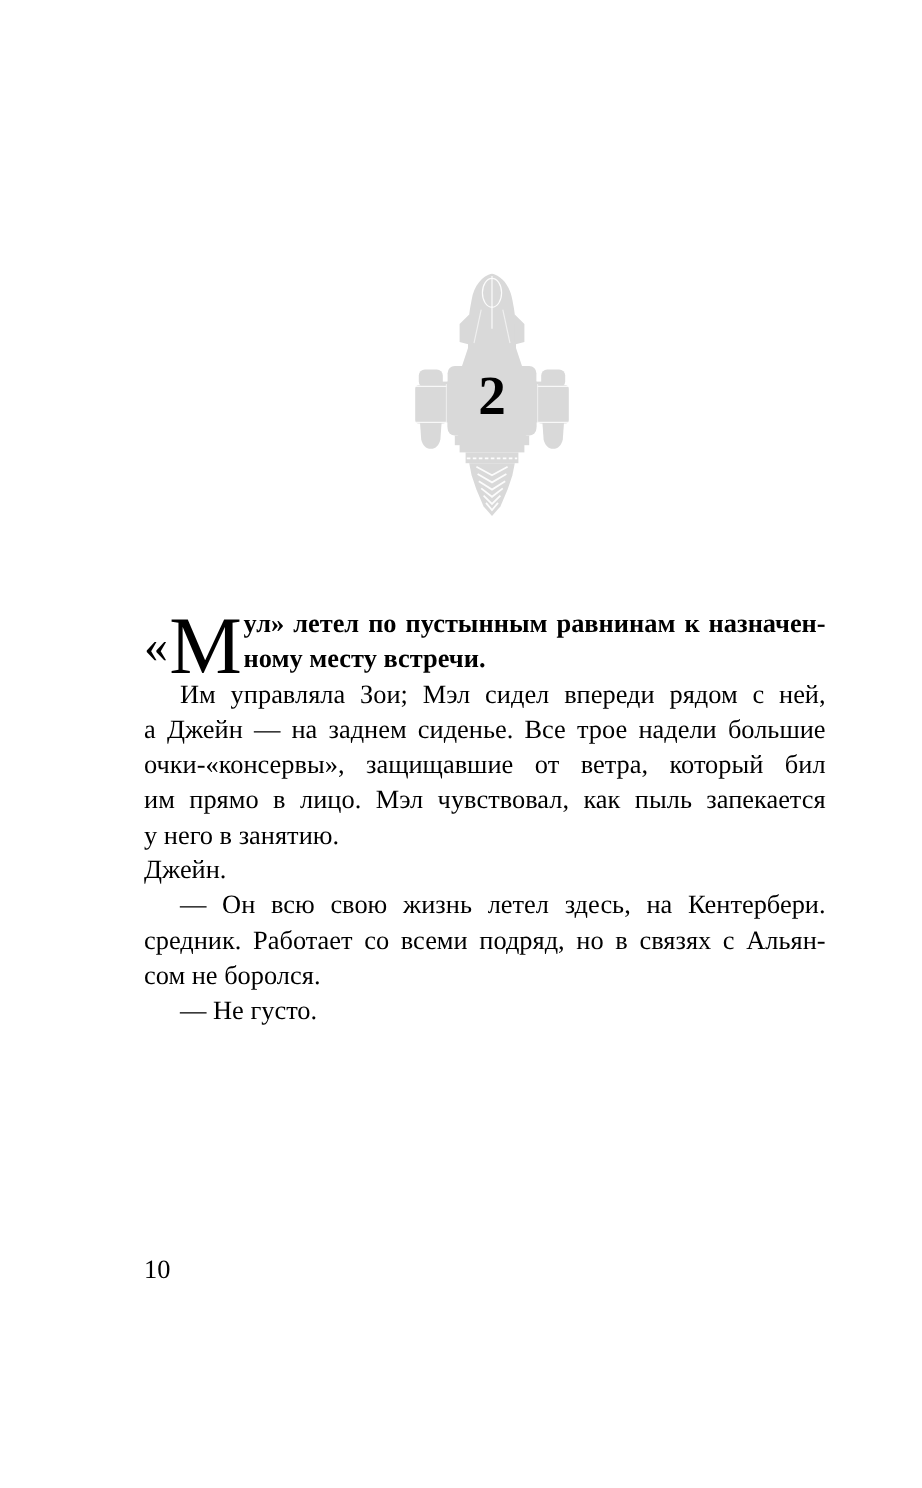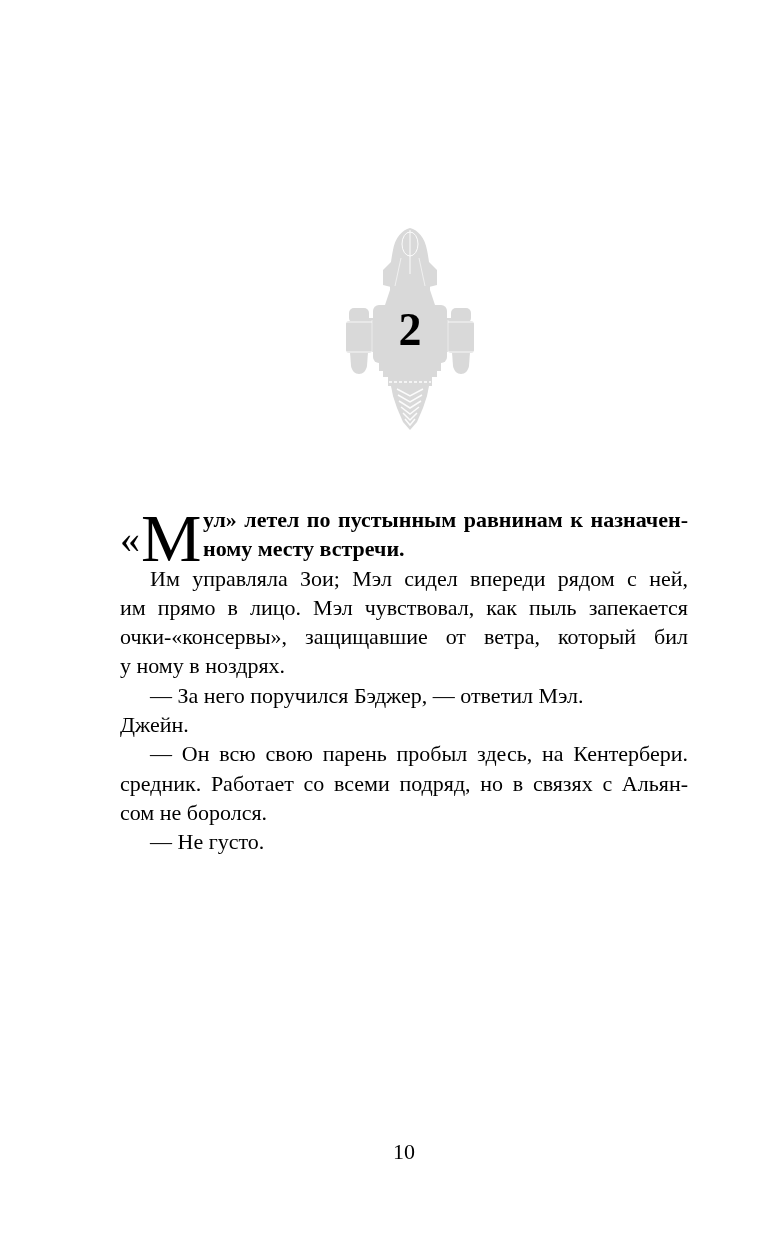--- a/index.html
+++ b/index.html
@@ -26,22 +26,22 @@
   .line{text-align:justify;white-space:normal;}
   .line.jl{text-align-last:justify;-moz-text-align-last:justify;}
   .line.indent{text-indent:30px;}
   .para-drop .line{margin-left:83px;font-weight:bold;}
   .dropcap{position:absolute;left:0;top:0;width:83px;height:59px;}
   .dc-quote{position:absolute;left:0;top:14px;font-size:40px;line-height:1;}
   .dc-letter{position:absolute;left:21px;top:-1px;font-size:68px;line-height:68px;}
 
   
   .page-num{
-    position:absolute;left:120px;top:1141px;width:568px;
-    text-align:center;font-size:22px;line-height:22px;
+    position:absolute;left:120px;top:1047px;width:568px;
+    font-size:22px;line-height:22px;
   }
 </style>
 </head>
 <body>
 
 <div class="page">
 
   <svg class="ship" viewBox="0 0 130 204" width="130" height="204" xmlns="http://www.w3.org/2000/svg">
     <g fill="#d9d9d9" stroke="none">
 
@@ -101,32 +101,30 @@
       <div class="para para-drop">
         <span class="dropcap">
           <span class="dc-quote">«</span>
           <span class="dc-letter">М</span>
         </span>
         <div class="line jl">ул» летел по пустынным равнинам к назначен-</div>
         <div class="line">ному месту встречи.</div>
       </div>
       <div class="para">
         <div class="line jl indent">Им управляла Зои; Мэл сидел впереди рядом с ней,</div>
+        <div class="line jl">а Джейн — на заднем сиденье. Все трое надели большие</div>
+        <div class="line jl">очки-«консервы», защищавшие от ветра, который бил</div>
         <div class="line jl">им прямо в лицо. Мэл чувствовал, как пыль запекается</div>
-        <div class="line jl">очки-«консервы», защищавшие от ветра, который бил</div>
-        <div class="line">у ному в ноздрях.</div>
-      </div>
-      <div class="para">
-        <div class="line indent">— За него поручился Бэджер, — ответил Мэл.</div>
+        <div class="line">у него в занятию.</div>
       </div>
       <div class="para">
         <div class="line">Джейн.</div>
       </div>
       <div class="para">
-        <div class="line jl indent">— Он всю свою парень пробыл здесь, на Кентербери.</div>
+        <div class="line jl indent">— Он всю свою жизнь летел здесь, на Кентербери.</div>
         <div class="line jl">средник. Работает со всеми подряд, но в связях с Альян-</div>
         <div class="line">сом не боролся.</div>
       </div>
       <div class="para">
         <div class="line indent">— Не густо.</div>
       </div>
     </div>
 
   <div class="page-num">10</div>
 

